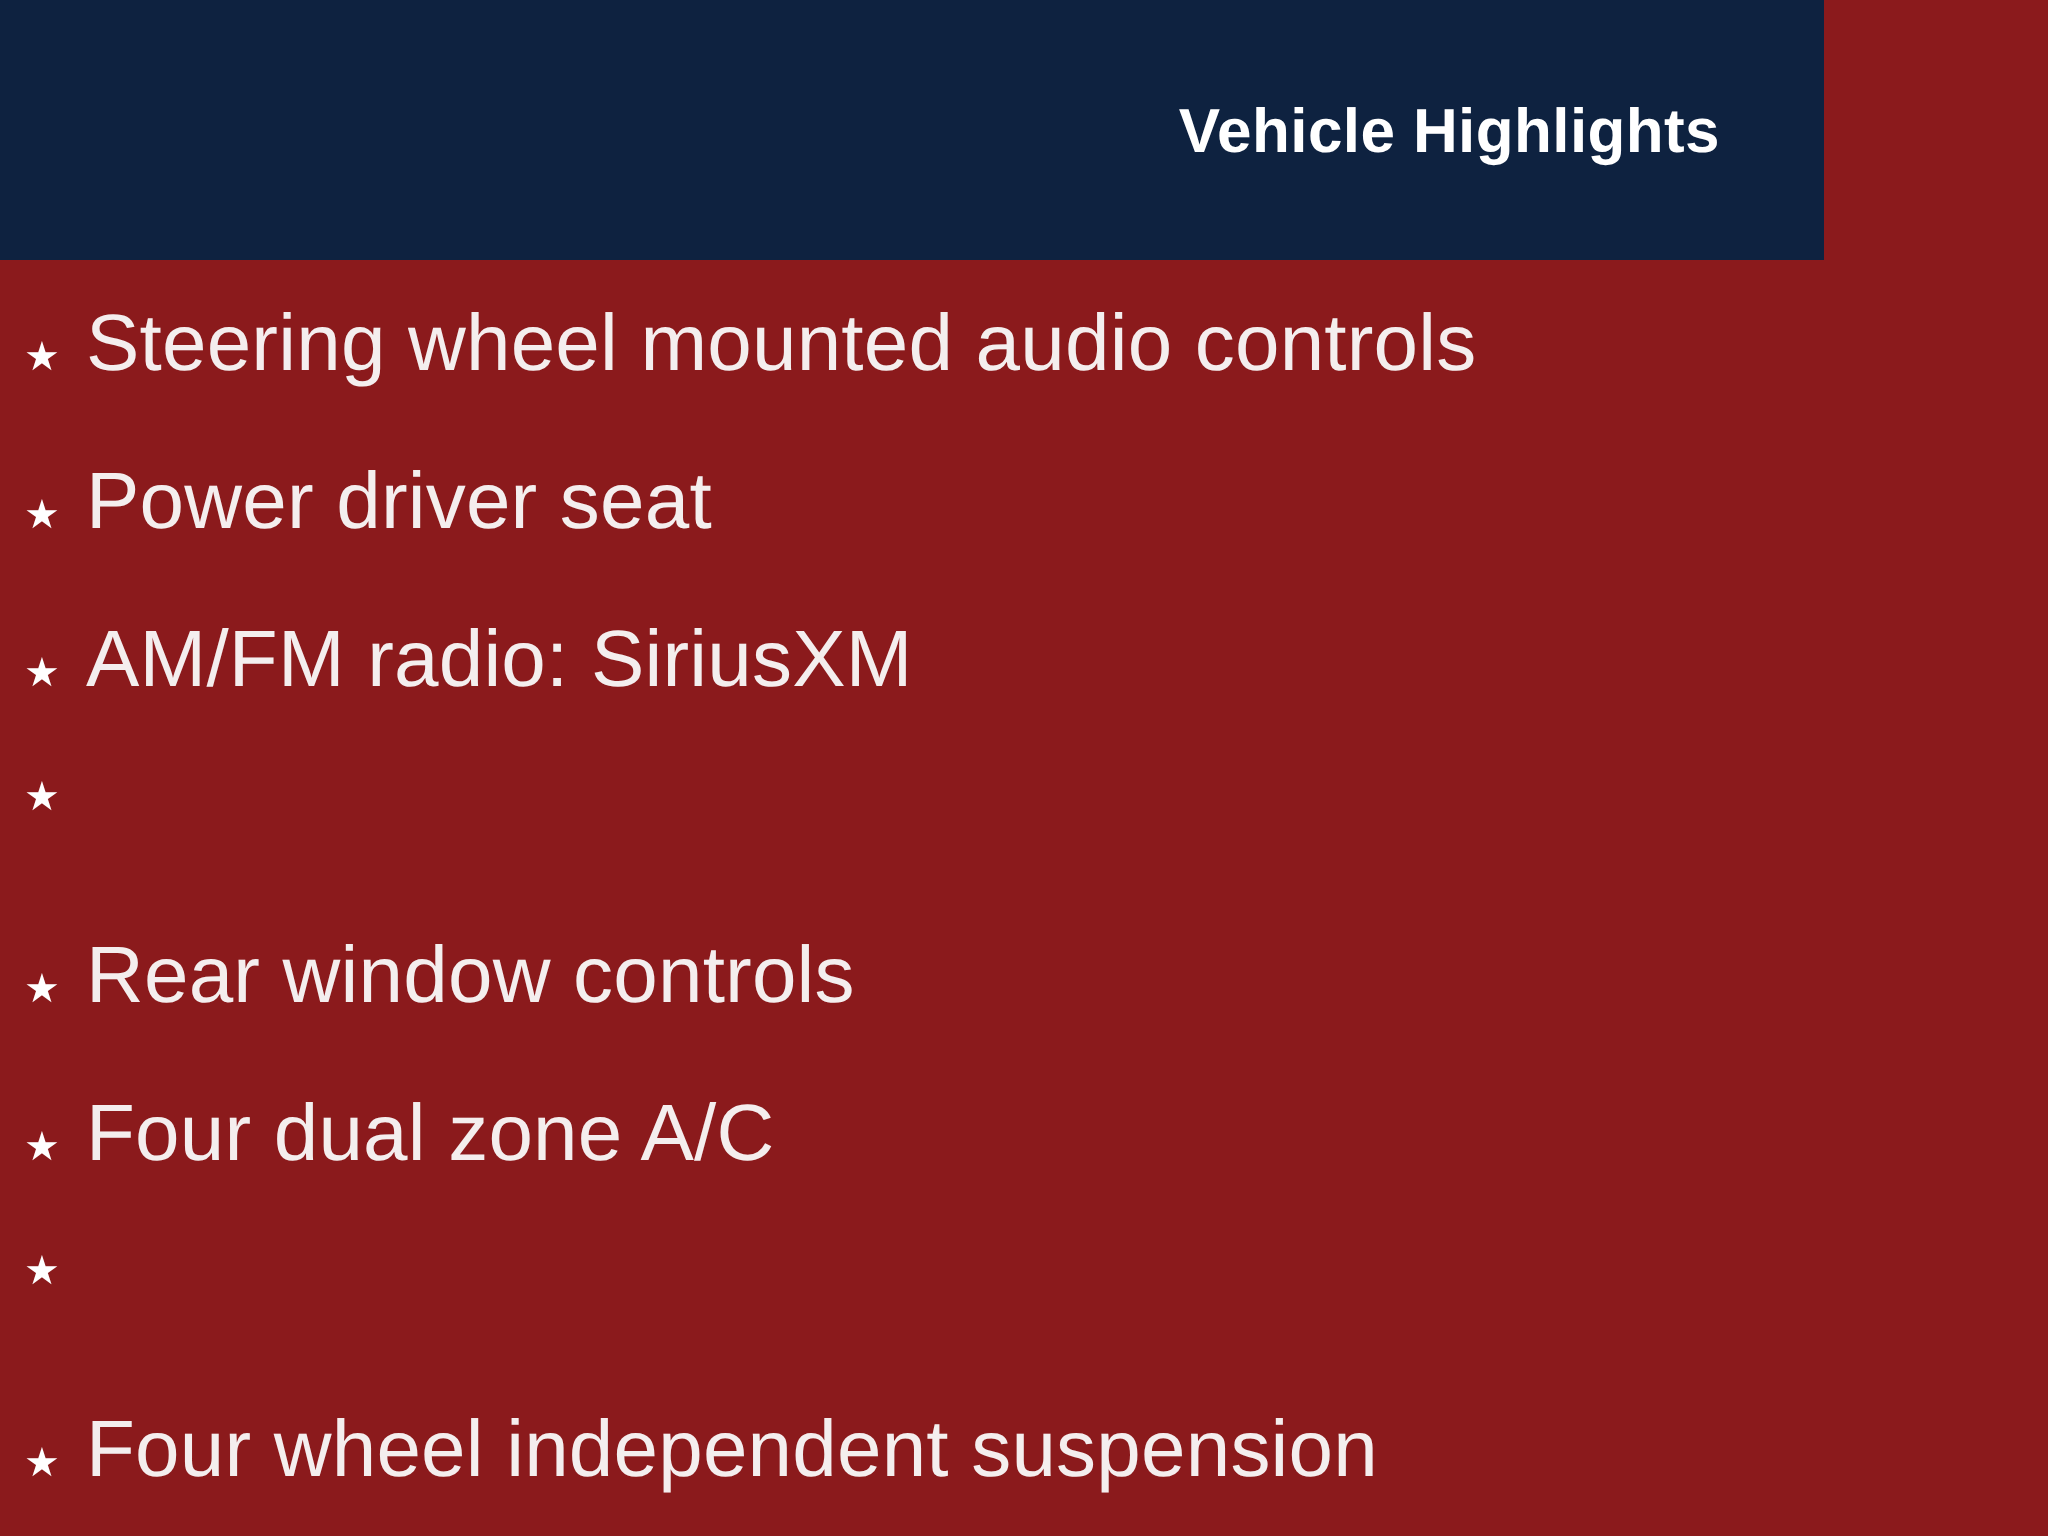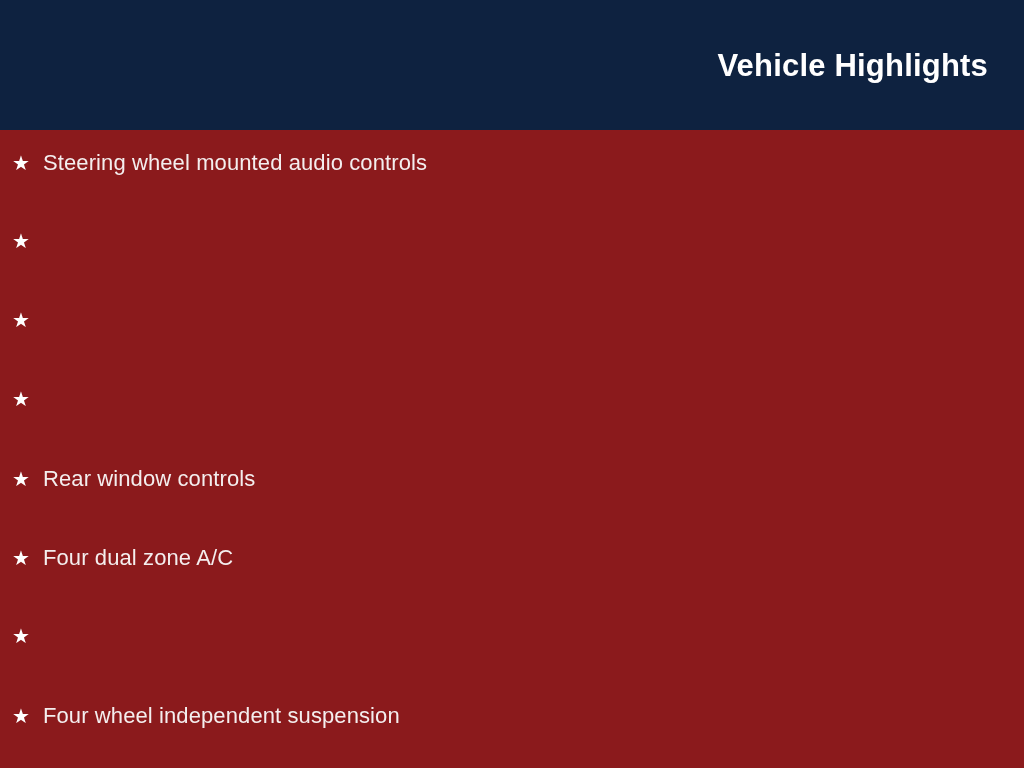--- a/index.html
+++ b/index.html
@@ -17,28 +17,28 @@
     position: relative;
     width: 1024px;
     height: 768px;
     background: #8b1a1c;
     box-sizing: border-box;
   }
   .slide-header {
     position: absolute;
     top: 0;
     left: 0;
-    width: 1024px;
+    width: 912px;
     height: 130px;
     background: #0e2240;
     display: flex;
     align-items: center;
     justify-content: flex-end;
     box-sizing: border-box;
-    padding-right: 36px;
+    padding-right: 52px;
   }
   .slide-title {
     color: #ffffff;
     font-size: 31px;
     font-weight: bold;
     letter-spacing: 0.2px;
     line-height: 1;
     white-space: nowrap;
   }
   .slide-body {
@@ -66,21 +66,21 @@
   .bullet-star {
     color: #ffffff;
     font-size: 20px;
     line-height: 1;
     width: 31px;
     flex: 0 0 31px;
     display: block;
   }
   .feature-label {
     color: #f4eeee;
-    font-size: 22px;
+    font-size: 40px;
     line-height: 1;
     letter-spacing: 0.1px;
     white-space: nowrap;
   }
 </style>
 </head>
 <body>
 
 <div class="slide">
 
@@ -91,24 +91,26 @@
   <div class="slide-body">
     <ul class="feature-list">
 
       <li class="feature-item">
         <span class="bullet-star">★</span>
         <span class="feature-label">Steering wheel mounted audio controls</span>
       </li>
 
       <li class="feature-item">
         <span class="bullet-star">★</span>
+        <span class="feature-label">Power driver seat</span>
       </li>
 
       <li class="feature-item">
         <span class="bullet-star">★</span>
+        <span class="feature-label">AM/FM radio: SiriusXM</span>
       </li>
 
       <li class="feature-item">
         <span class="bullet-star">★</span>
       </li>
 
       <li class="feature-item">
         <span class="bullet-star">★</span>
         <span class="feature-label">Rear window controls</span>
       </li>

